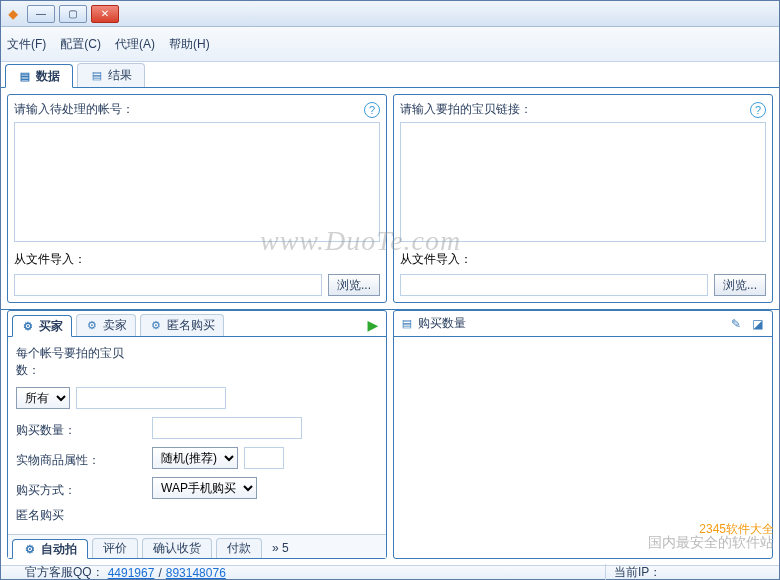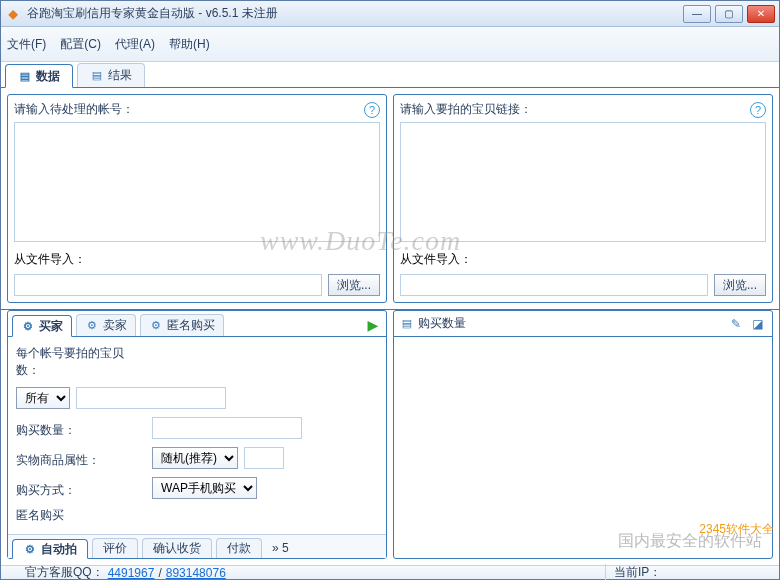--- a/index.html
+++ b/index.html
@@ -55,30 +55,29 @@
 .right-head { height: 26px; display: flex; align-items: center; padding: 0 6px; border-bottom: 1px solid #3a7ab8; color: #2a3f5f; }
 .right-head .spacer { flex: 1; }
 .right-head .ricon { width: 16px; height: 16px; margin-left: 6px; color: #3a7ab8; cursor: pointer; display: flex; align-items: center; justify-content: center; }
 .right-body { flex: 1; }
 
 .statusbar { height: 14px; border-top: 1px solid #c4d3e7; background: linear-gradient(#f7fafd,#e8f0f9); display: flex; align-items: center; padding: 0 24px; gap: 4px; color: #2a3f5f; }
 .statusbar .ip-cell { margin-left: auto; border-left: 1px solid #c4d3e7; padding-left: 8px; width: 150px; }
 .statusbar a { color: #1a6fd6; text-decoration: underline; cursor: pointer; }
 
 .watermark { position: absolute; top: 225px; left: 260px; font-size: 28px; color: rgba(150,150,150,0.45); font-style: italic; font-family: Georgia, serif; letter-spacing: 1px; pointer-events: none; }
-.corner-mark { position:absolute; right:18px; bottom:28px; font-size:16px; color:#bbb; pointer-events:none;}
+.corner-mark { position:absolute; right:6px; bottom:28px; font-size:14px; color:#bbb; pointer-events:none;}
 .corner-mark2 { position:absolute; right:6px; bottom:42px; font-size:12px; color:#f39c12; pointer-events:none;}
 </style>
 </head>
 <body>
 
 <div class="window">
   <div class="titlebar">
     <span class="app-icon">◆</span>
-    <span class="title">谷跑淘宝刷信用专家黄金自动版 - v6.5.1 未注册</span>
     <div class="win-controls">
       <div class="win-btn">—</div>
       <div class="win-btn">▢</div>
       <div class="win-btn close">✕</div>
     </div>
   </div>
 
   <div class="menubar">
     <span>文件(F)</span>
     <span>配置(C)</span>

